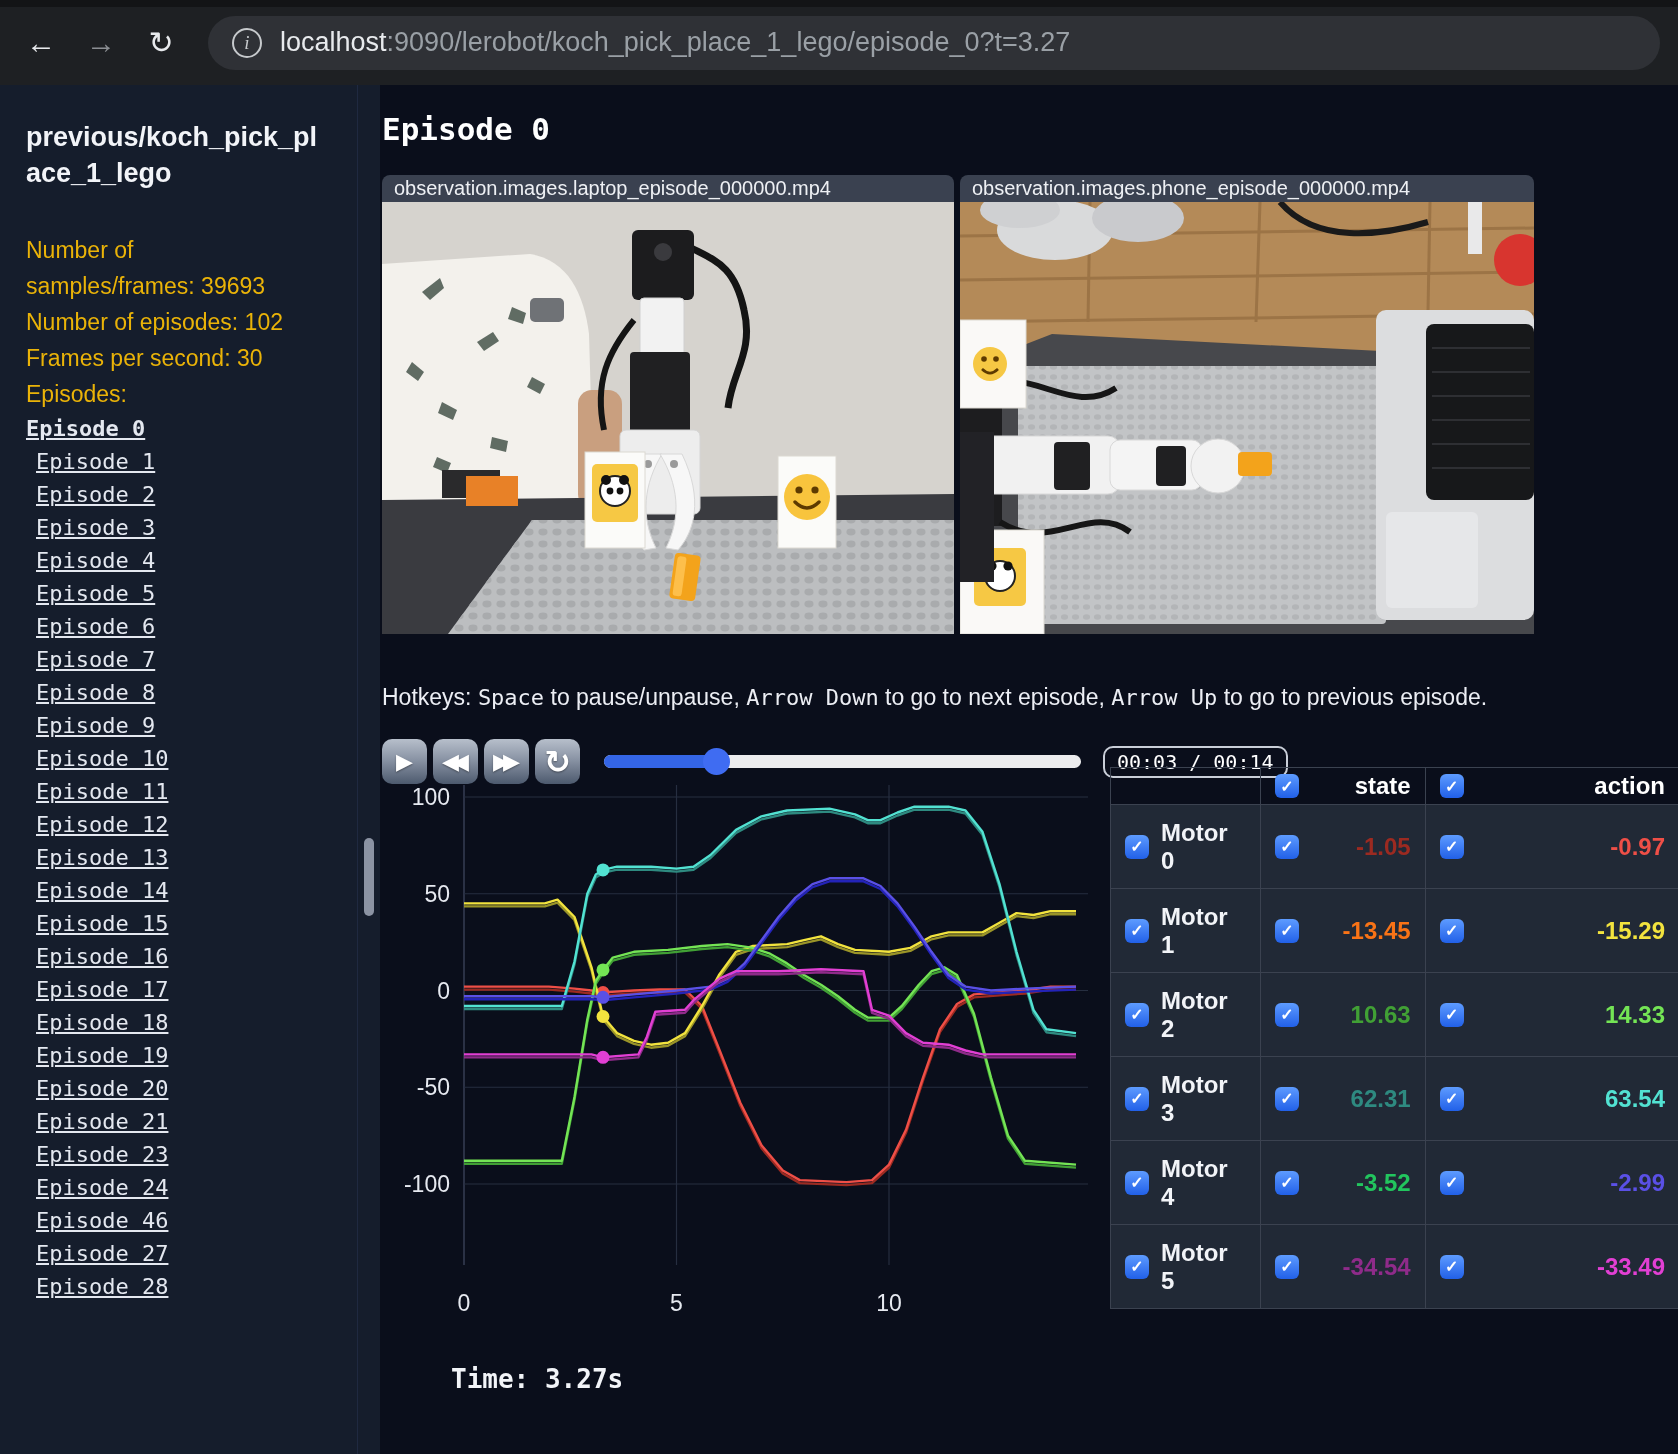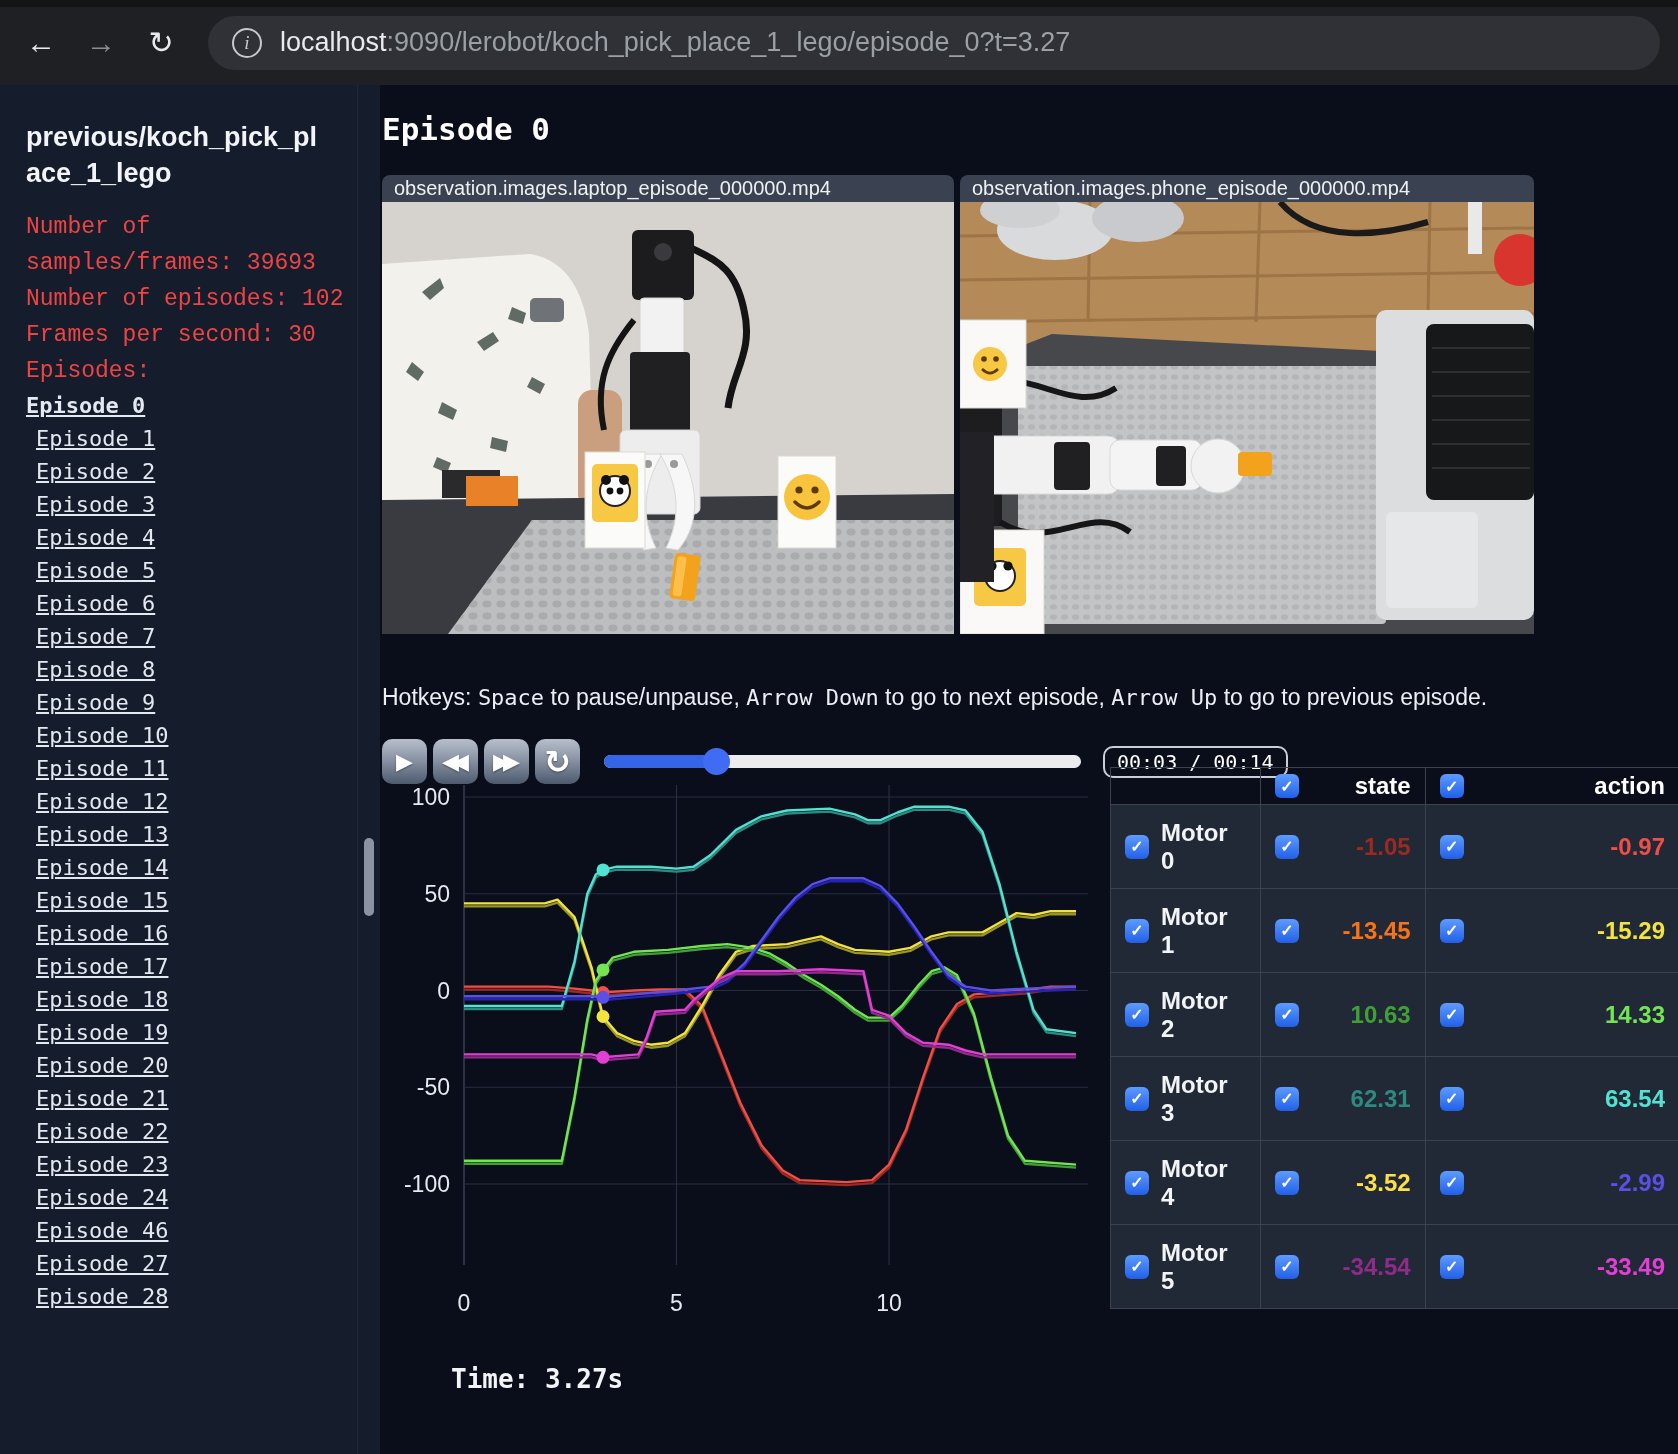--- a/index.html
+++ b/index.html
@@ -19,21 +19,21 @@
               font-family:"Liberation Serif", serif; margin-right:18px; flex:0 0 auto; }
   .url-text { font-size:27px; color:#9aa0a6; white-space:nowrap; overflow:hidden; }
   .url-text b { color:#e8eaed; font-weight:normal; }
 
   
   .app { display:flex; height:1369px; }
   .sidebar { width:380px; background:#151d2c; flex:0 0 auto; position:relative; padding:35px 0 0 26px; }
   .sidebar-gutter { position:absolute; top:0; right:0; width:23px; height:100%; border-left:1px solid #1f2940; }
   .sb-thumb { position:absolute; top:753px; right:6px; width:10px; height:78px; border-radius:5px; background:#8b93a3; }
   .sb-title { width:300px; font-size:27px; font-weight:bold; color:#f2f4f8; line-height:1.33; word-break:break-all; }
-  .sb-stats { margin-top:17px; width:320px; font-size:23px; color:#ef4444; line-height:36px;font-family:Liberation Mono, monospace; }
+  .sb-stats { margin-top:40px; width:320px; font-size:23px; color:#eab308; line-height:36px; }
   .sb-eps { margin-top:0; }
   .episode-link { display:block; margin-left:10px; font-family:"DejaVu Sans Mono", monospace;
                   font-size:22px; line-height:33px; color:#e4e8f0; text-decoration:underline; }
   .episode-link.active { font-weight:bold; margin-left:0; }
 
   .main { flex:1; padding:26px 0 0 2px; position:relative; }
   .ep-title { font-family:"DejaVu Sans Mono", monospace; font-weight:bold; font-size:31px; color:#ffffff; }
 
   
   .videos { display:flex; gap:6px; margin-top:28px; }
@@ -123,21 +123,20 @@
           <a href="#" class="episode-link">Episode 12</a>
           <a href="#" class="episode-link">Episode 13</a>
           <a href="#" class="episode-link">Episode 14</a>
           <a href="#" class="episode-link">Episode 15</a>
           <a href="#" class="episode-link">Episode 16</a>
           <a href="#" class="episode-link">Episode 17</a>
           <a href="#" class="episode-link">Episode 18</a>
           <a href="#" class="episode-link">Episode 19</a>
           <a href="#" class="episode-link">Episode 20</a>
           <a href="#" class="episode-link">Episode 21</a>
-          <a href="#" class="episode-link">Episode 22</a>
           <a href="#" class="episode-link">Episode 23</a>
           <a href="#" class="episode-link">Episode 24</a>
           <a href="#" class="episode-link">Episode 46</a>
           <a href="#" class="episode-link">Episode 27</a>
           <a href="#" class="episode-link">Episode 28</a>
         </div>
       <div class="sidebar-gutter">
         <div class="sb-thumb"></div>
       </div>
     </div>
@@ -441,21 +440,21 @@
               <tr>
                 <td class="c-name">
                   <div class="cell">
                     <span class="cb">✓</span>
                     <span class="mlabel">Motor 4</span>
                   </div>
                 </td>
                 <td class="c-state">
                   <div class="cell split">
                     <span class="cb">✓</span>
-                    <span class="val" style="color:#fde047">-3.52</span>
+                    <span class="val" style="color:#22c55e">-3.52</span>
                   </div>
                 </td>
                 <td class="c-action">
                   <div class="cell split">
                     <span class="cb">✓</span>
                     <span class="val" style="color:#5a50e6">-2.99</span>
                   </div>
                 </td>
               </tr>
               <tr>

